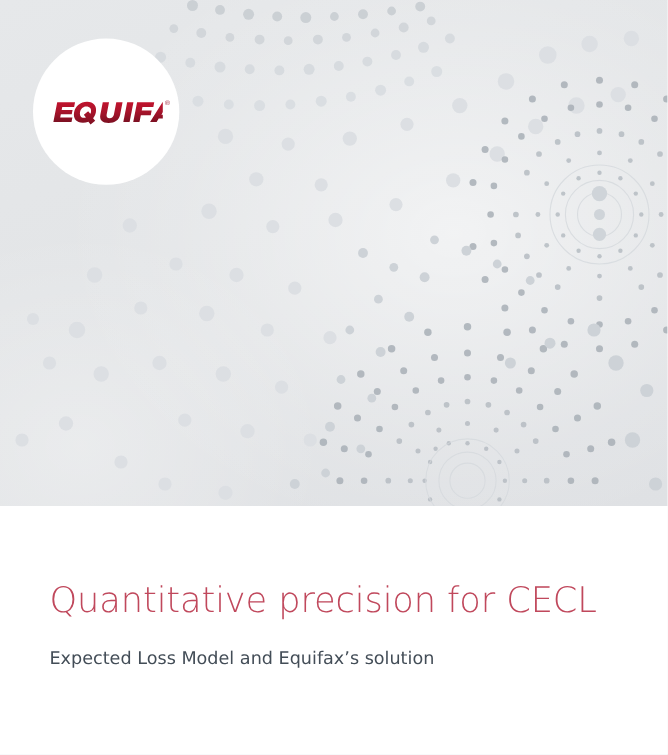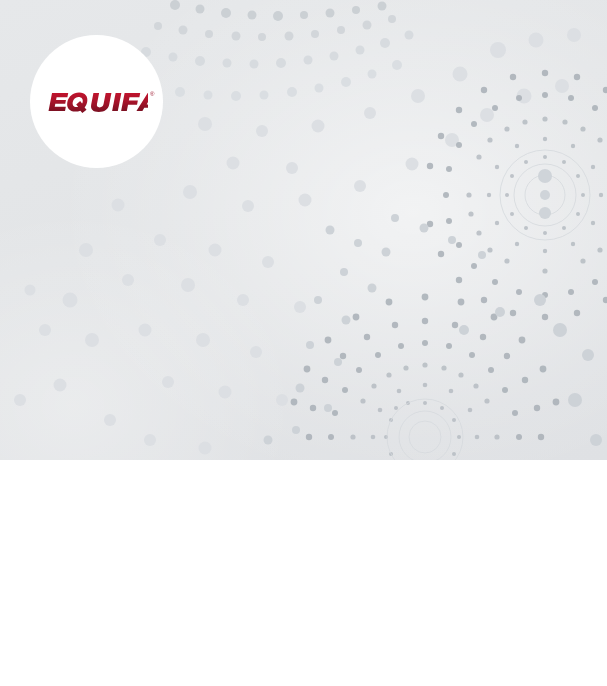--- a/index.html
+++ b/index.html
@@ -464,14 +464,18 @@
             <path d="M341 10 h21 l25 60 h-20 l-4 -11 h-24 l-4 11 h-20 z m11 19 l-7 19 h14 z"></path>
 
             <path d="M392 10 h22 l10 18 l10 -18 h22 l-21 29 l22 31 h-22 l-11 -19 l-11 19 h-22 l22 -31 z"></path>
           </g>
         </svg>
         <span class="logo-mark">®</span>
       </span>
     </div>
   </div>
 
+  <div class="content">
+    <h1 class="title">Quantitative precision for CECL</h1>
+    <p class="subtitle">Expected Loss Model and Equifax’s solution</p>
+  </div>
 
 </div>
 
 </body></html>

